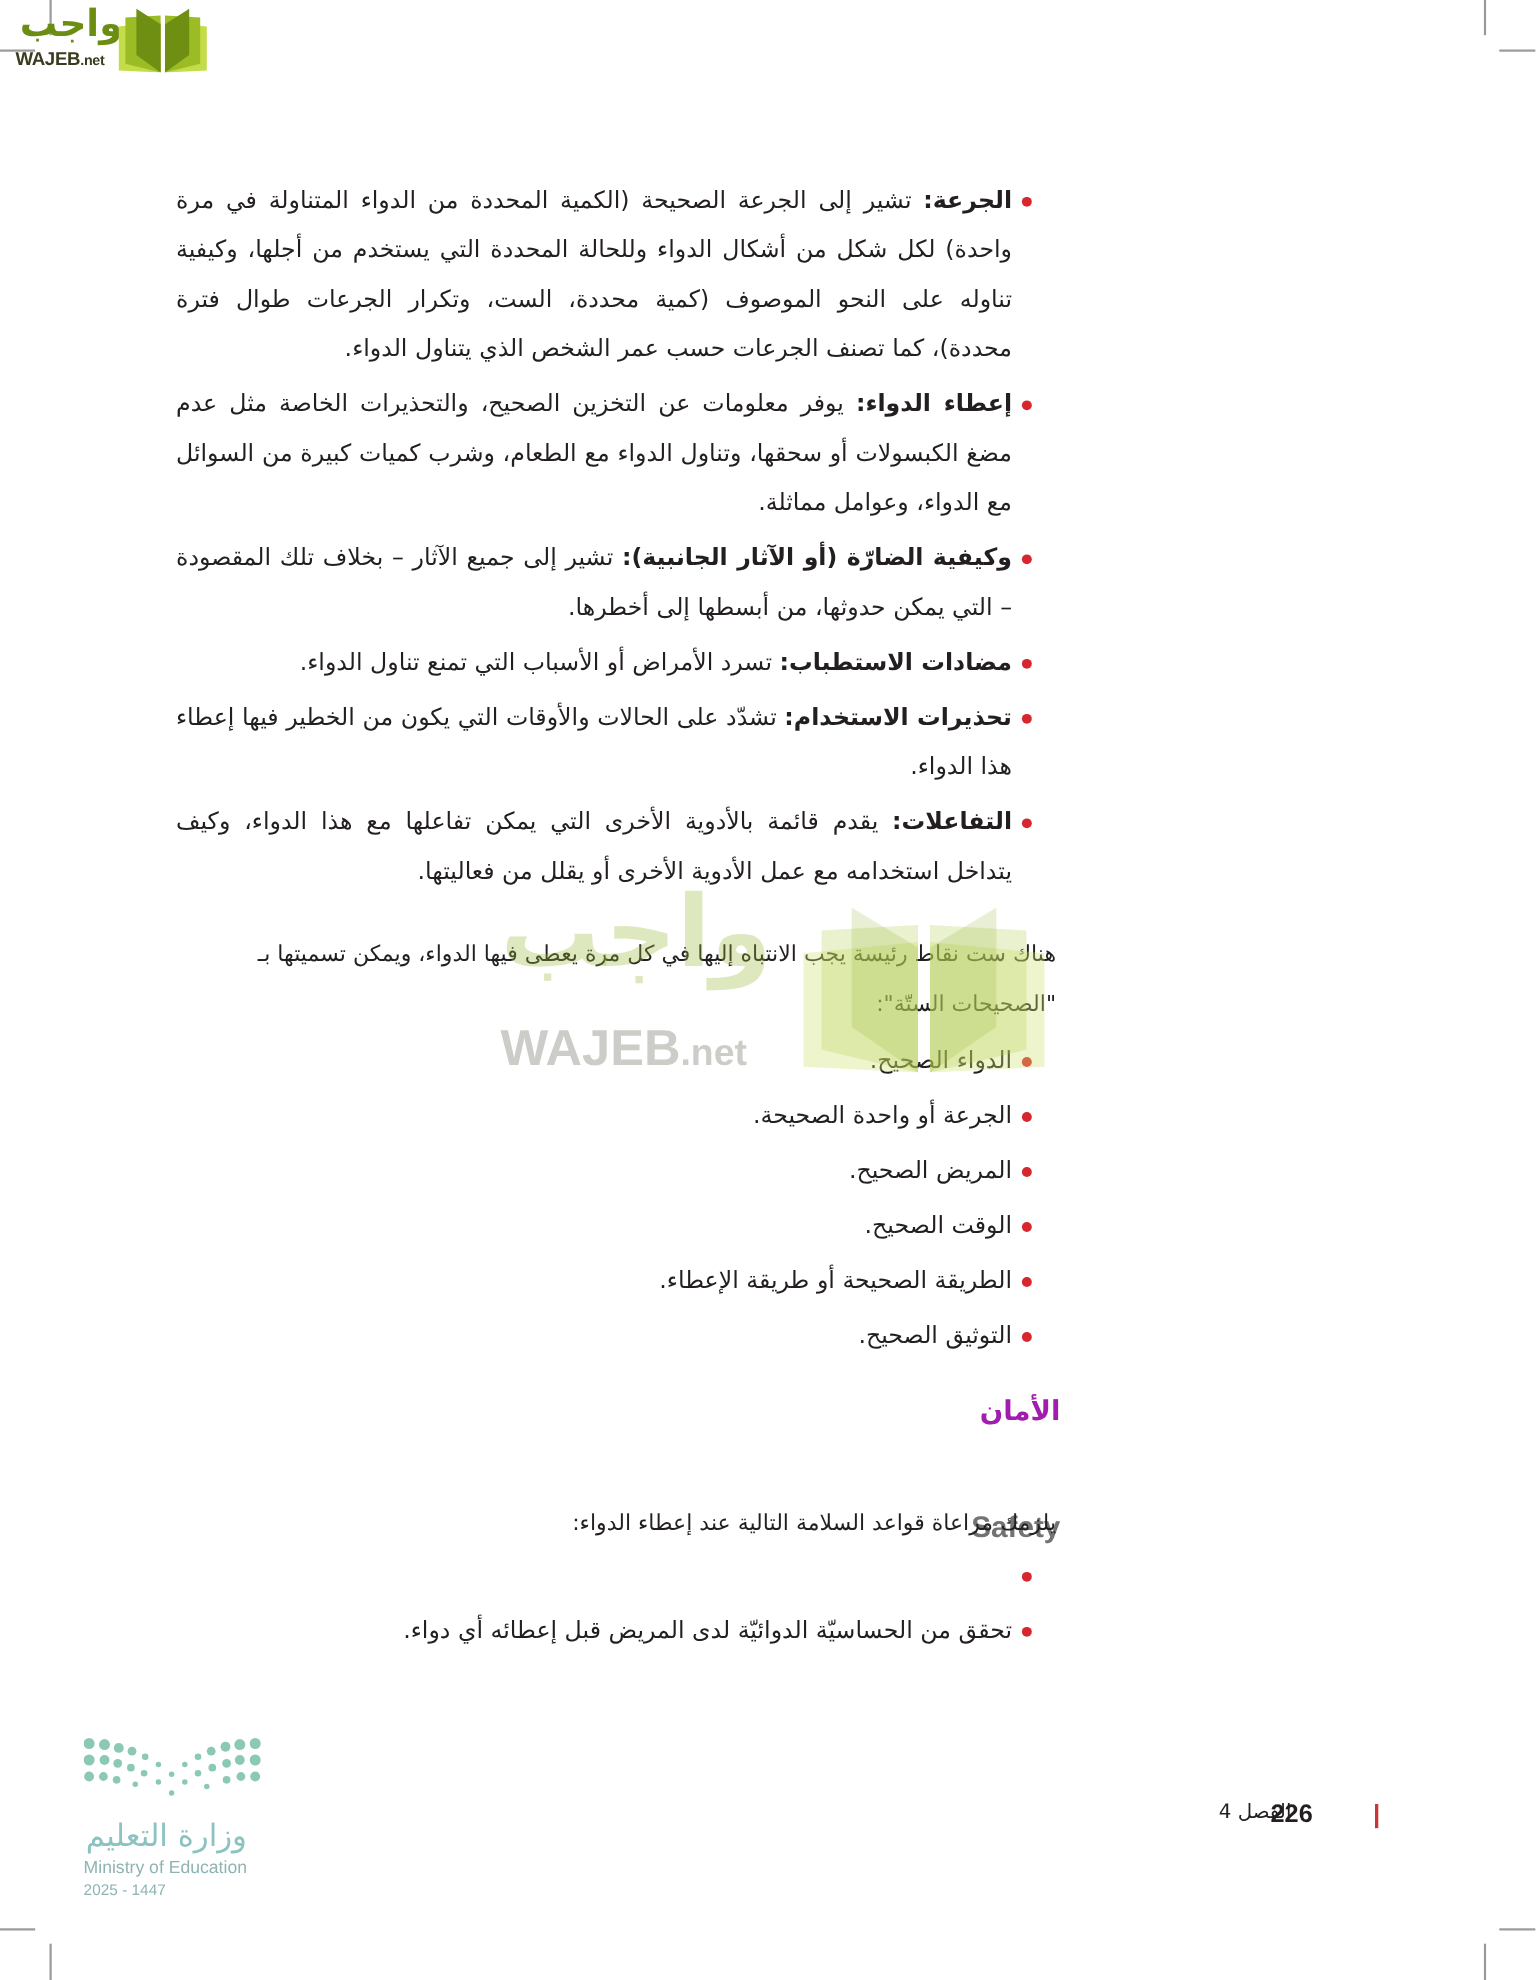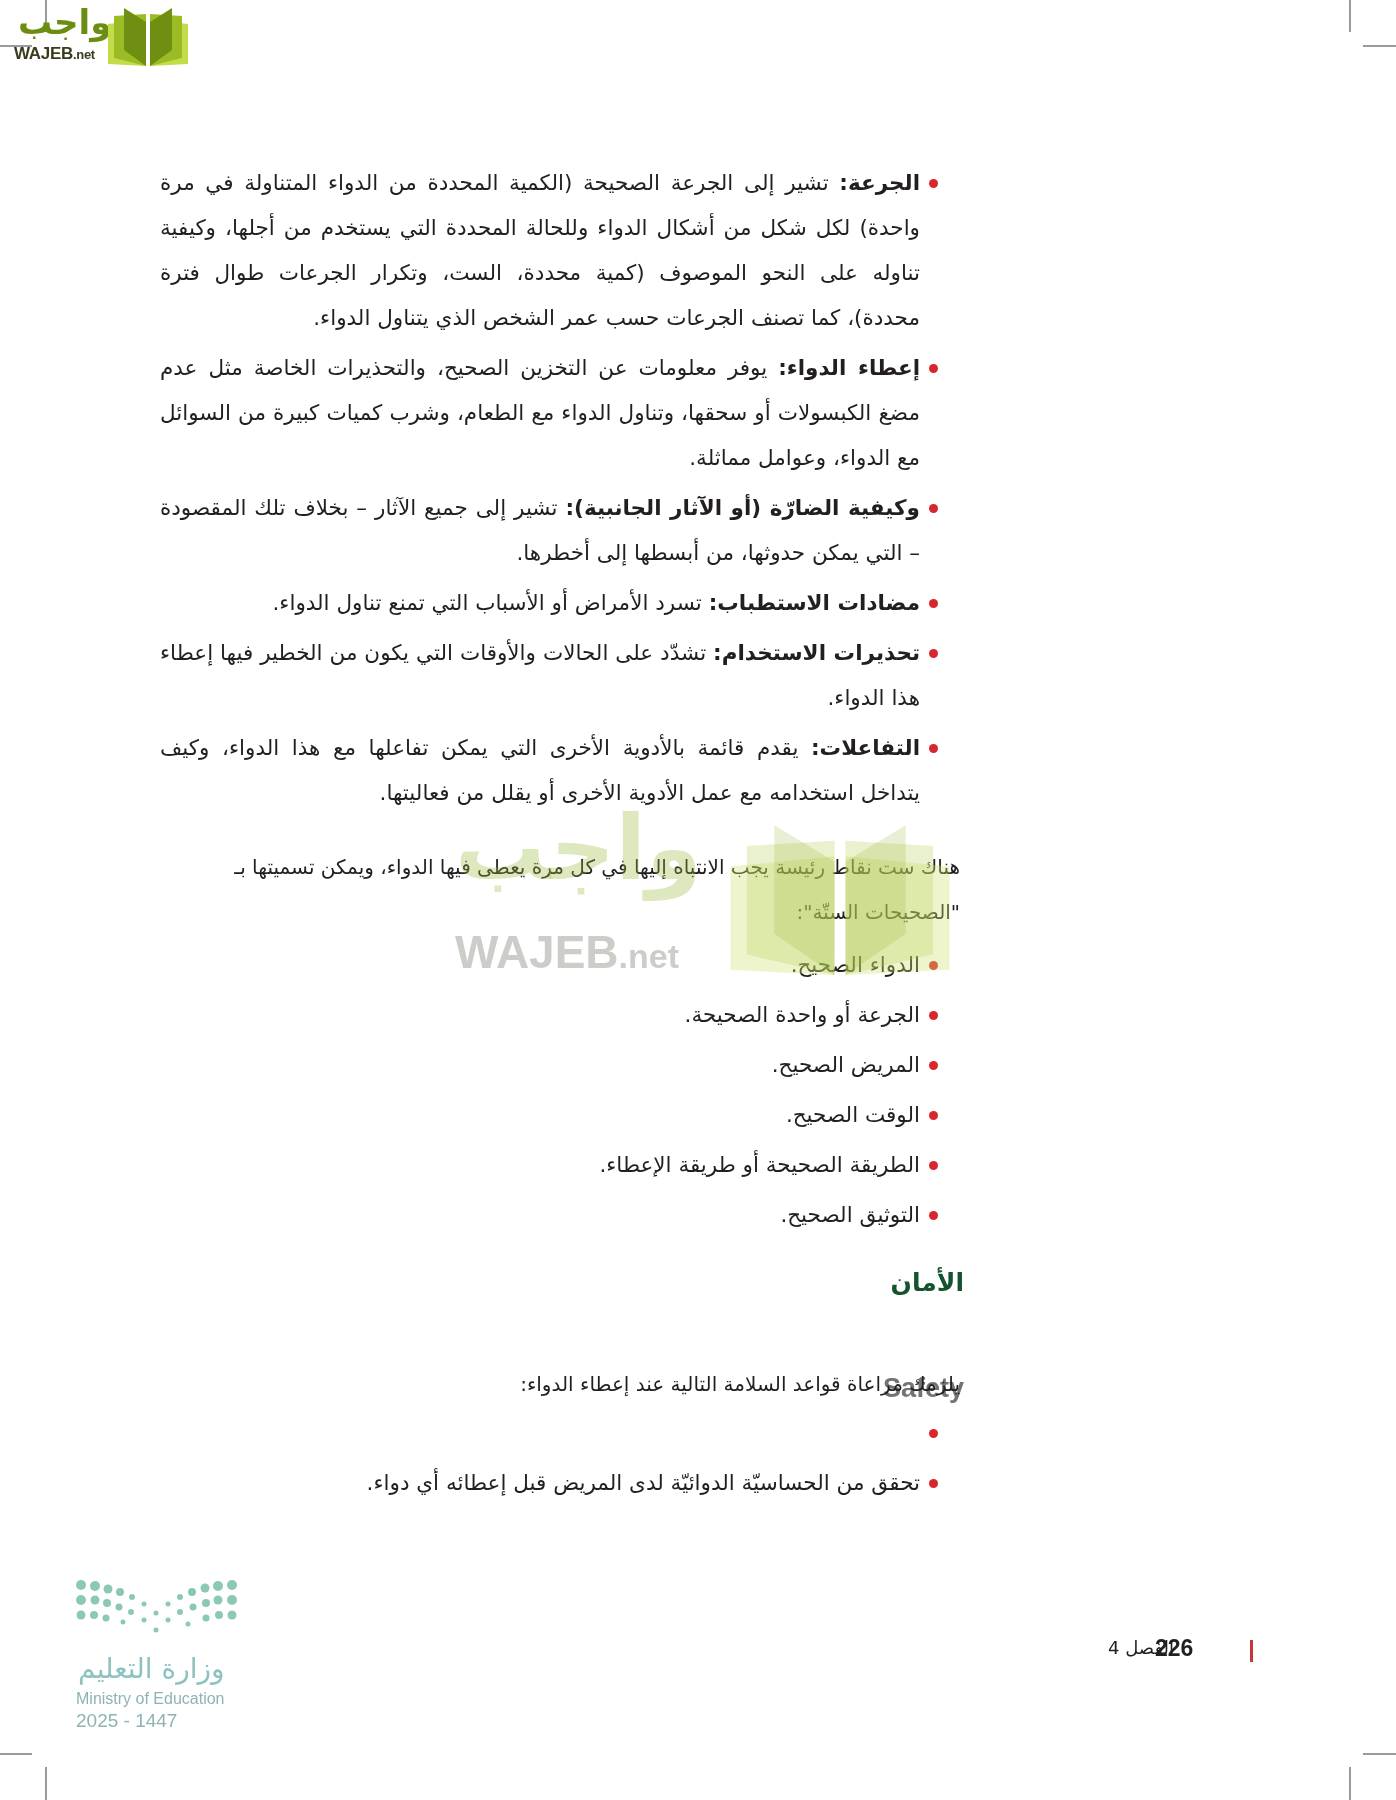--- a/index.html
+++ b/index.html
@@ -97,21 +97,21 @@
     line-height: 45px;
   }
 
   .section-title-ar {
     position: absolute;
     right: 432px;
     top: 1268px;
     direction: rtl;
     font-weight: bold;
     font-size: 25px;
-    color: #14532d;
+    color: #a21caf;
   }
   .section-title-en {
     position: absolute;
     right: 432px;
     top: 1373px;
     font-family: "Liberation Sans", sans-serif;
     font-weight: bold;
     font-size: 27px;
     color: #737373;
   }
@@ -160,21 +160,21 @@
     position: absolute;
     left: 0; top: 110px;
     font-family: "Liberation Sans", sans-serif;
     font-size: 16px;
     color: #8fb3b3;
   }
   .ministry-year {
     position: absolute;
     left: 0; top: 130px;
     font-family: "Liberation Sans", sans-serif;
-    font-size: 19px;
+    font-size: 14px;
     color: #8fb3b3;
   }
   .footer-bar {
     position: absolute;
     left: 1250px; top: 1640px;
     width: 3px; height: 22px;
     background: #c9353b;
   }
   .page-num {
     position: absolute;

